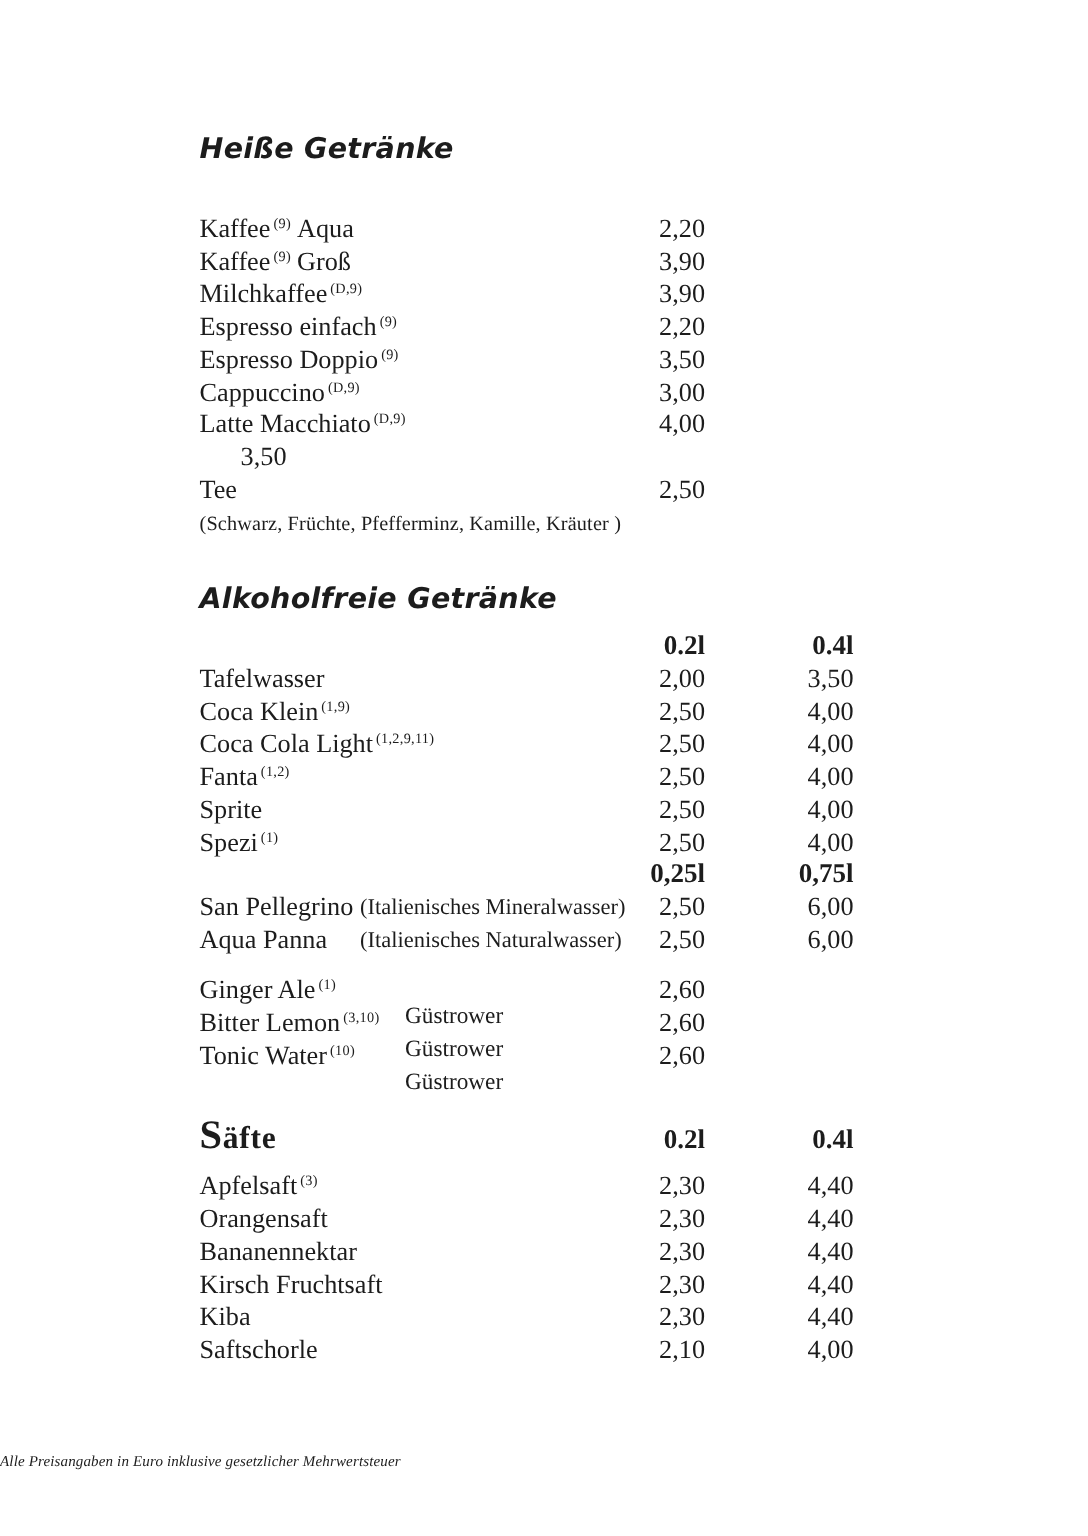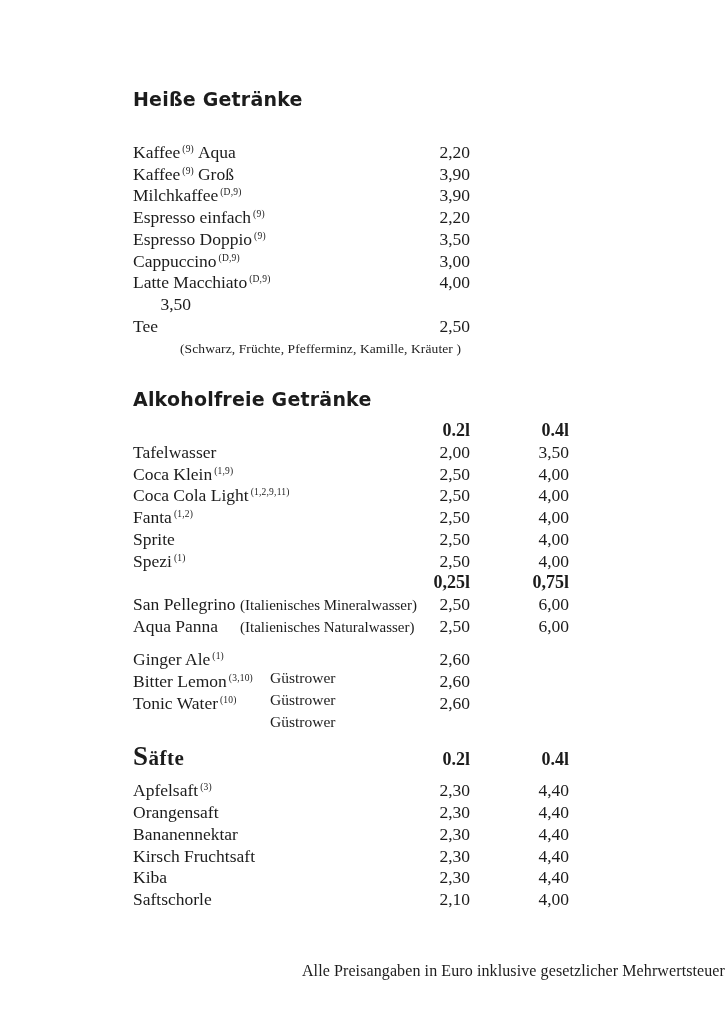--- a/index.html
+++ b/index.html
@@ -24,41 +24,41 @@
   .sup{font-size:9.5px;margin-left:2px;letter-spacing:.2px;vertical-align:6px;line-height:0;}
   .price{width:58px;text-align:right;font-size:17.5px;white-space:nowrap;}
   .price.p2{width:55px;padding-left:44px;}
 
   .sizes-row .price{font-weight:700;font-size:18px;}
 
   .heading-row{display:flex;align-items:baseline;margin:0 0 8px 0;}
   .heading{flex:1;line-height:26px;}
   .heading-script{
     font-family:"DejaVu Sans", sans-serif;
-    font-weight:700;font-size:19px;letter-spacing:.2px;
+    font-style:italic;font-weight:700;font-size:19px;letter-spacing:.2px;
   }
   .heading-serif{
     font-family:"Liberation Serif", serif;
     font-size:21px;font-weight:600;letter-spacing:.5px;line-height:28px;
   }
   .heading-serif::first-letter{font-size:27px;}
   .heading-row .price{font-weight:700;font-size:18px;}
 
   .note-paren{position:absolute;left:107px;top:1px;font-size:15px;white-space:nowrap;text-align:right;}
   .note-brand{position:absolute;left:137px;top:18px;font-size:15.5px;white-space:nowrap;}
 
-  .footnote{font-size:13.5px;line-height:18px;margin-top:3px;letter-spacing:.1px;margin-left:47px;}
+  .footnote{font-size:13.5px;line-height:18px;margin-top:3px;letter-spacing:.1px;}
 
   .spacer-sm{height:12px;}
   .spacer-md{height:22px;}
   .spacer-lg{height:28px;}
 
   .footer{
     position:absolute;left:0;right:0;bottom:44px;
-    text-align:right;font-size:16px;letter-spacing:.1px;
+    text-align:left;font-size:10px;letter-spacing:.1px;font-style:italic;
   }
 </style>
 </head>
 <body>
 
 <div class="page">
   <div class="content">
       <div class="row heading-row">
     <span class="heading heading-script">Heiße Getränke</span>
 

